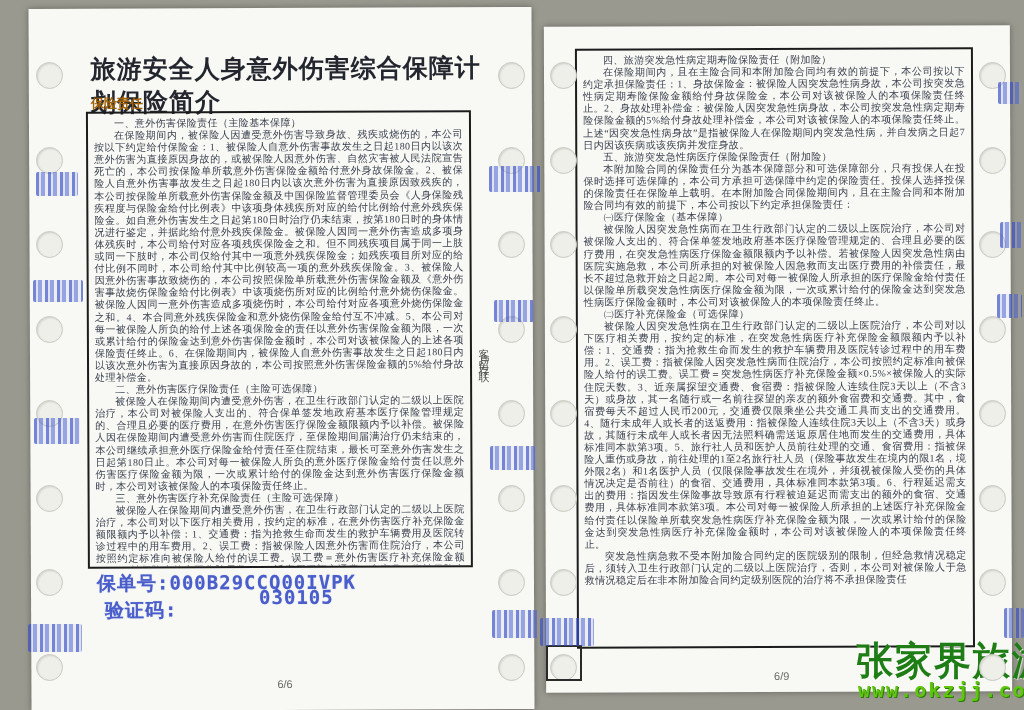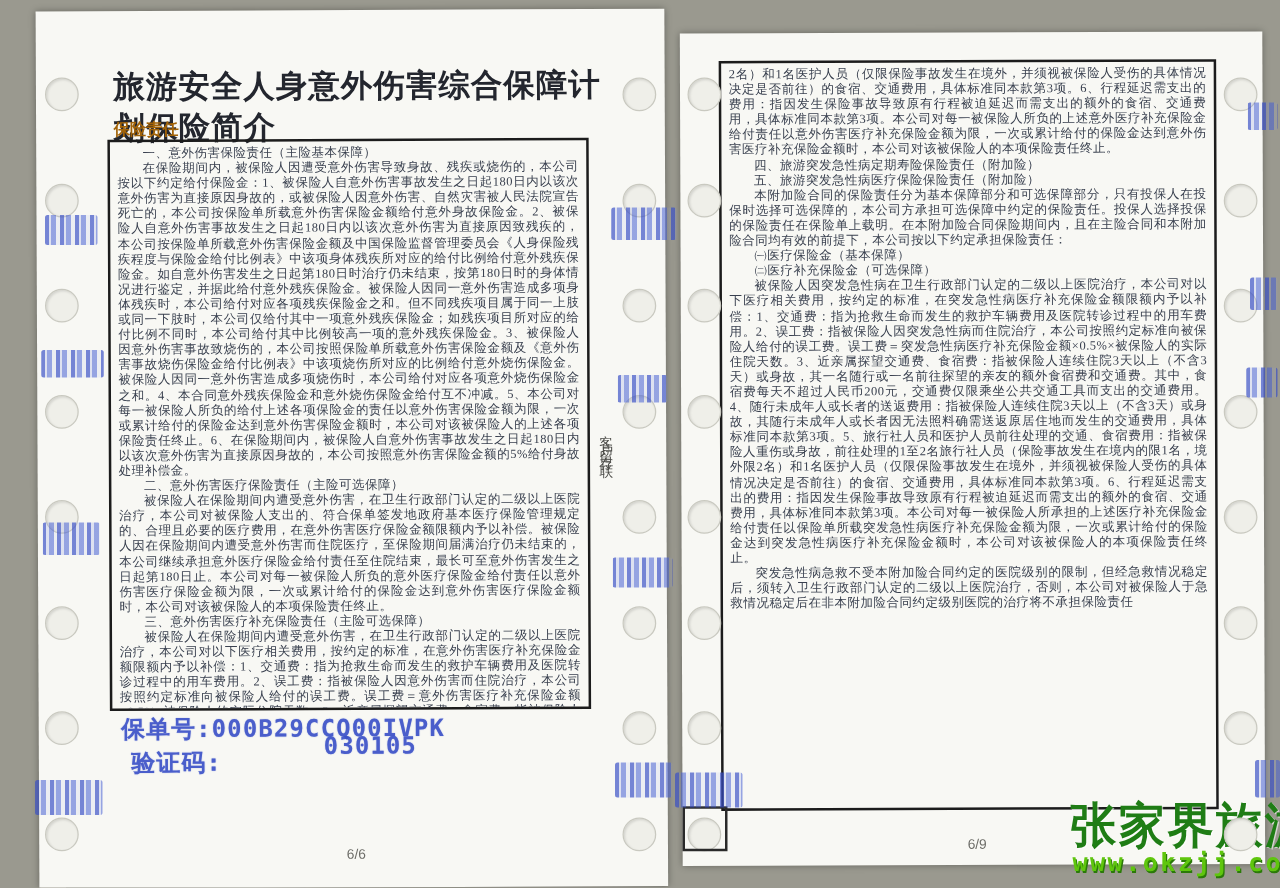--- a/index.html
+++ b/index.html
@@ -81,25 +81,26 @@
     <div class="stamp-line" id="policy-line">保单号:000B29CCQ00IVPK</div>
     <div class="stamp-line" id="verify-label">验证码:</div>
     <div class="stamp-line" id="verify-value">030105</div>
 
     <div class="page-number" id="left-pageno">6/6</div>
     <div class="side-label">客户留存联</div>
   </div>
 
   <div class="page" id="right-page">
     <div class="text-box" id="right-box">
-      <p class="para noindent">2名）和1名医护人员（仅限保险事故发生在境外，并须视被保险人受伤的具体情况决定是否前往）的食宿、交通费用，具体标准同本款第3项。6、行程延迟需支出的费用：指因发生保险事故导致原有行程被迫延迟而需支出的额外的食宿、交通费用，具体标准同本款第3项。本公司对每一被保险人所负的上述意外医疗补充保险金给付责任以意外伤害医疗补充保险金额为限，一次或累计给付的保险金达到意外伤害医疗补充保险金额时，本公司对该被保险人的本项保险责任终止。</p>
       <p class="sec-head">四、旅游突发急性病定期寿险保险责任（附加险）</p>
+      <p class="para">在保险期间内，且在主险合同和本附加险合同均有效的前提下，本公司按以下约定承担保险责任：1、身故保险金：被保险人因突发急性病身故，本公司按突发急性病定期寿险保险金额给付身故保险金，本公司对该被保险人的本项保险责任终止。2、身故处理补偿金：被保险人因突发急性病身故，本公司按突发急性病定期寿险保险金额的5%给付身故处理补偿金，本公司对该被保险人的本项保险责任终止。上述“因突发急性病身故”是指被保险人在保险期间内突发急性病，并自发病之日起7日内因该疾病或该疾病并发症身故。</p>
       <p class="sec-head">五、旅游突发急性病医疗保险保险责任（附加险）</p>
       <p class="para">本附加险合同的保险责任分为基本保障部分和可选保障部分，只有投保人在投保时选择可选保障的，本公司方承担可选保障中约定的保险责任。投保人选择投保的保险责任在保险单上载明。在本附加险合同保险期间内，且在主险合同和本附加险合同均有效的前提下，本公司按以下约定承担保险责任：</p>
       <p class="sec-head">㈠医疗保险金（基本保障）</p>
+      <p class="para">被保险人因突发急性病而在卫生行政部门认定的二级以上医院治疗，本公司对被保险人支出的、符合保单签发地政府基本医疗保险管理规定的、合理且必要的医疗费用，在突发急性病医疗保险金额限额内予以补偿。若被保险人因突发急性病由医院实施急救，本公司所承担的对被保险人因急救而支出医疗费用的补偿责任，最长不超过急救开始之日起2周。本公司对每一被保险人所承担的医疗保险金给付责任以保险单所载突发急性病医疗保险金额为限，一次或累计给付的保险金达到突发急性病医疗保险金额时，本公司对该被保险人的本项保险责任终止。</p>
       <p class="sec-head">㈡医疗补充保险金（可选保障）</p>
       <p class="para">被保险人因突发急性病在卫生行政部门认定的二级以上医院治疗，本公司对以下医疗相关费用，按约定的标准，在突发急性病医疗补充保险金额限额内予以补偿：1、交通费：指为抢救生命而发生的救护车辆费用及医院转诊过程中的用车费用。2、误工费：指被保险人因突发急性病而住院治疗，本公司按照约定标准向被保险人给付的误工费。误工费＝突发急性病医疗补充保险金额×0.5%×被保险人的实际住院天数。3、近亲属探望交通费、食宿费：指被保险人连续住院3天以上（不含3天）或身故，其一名随行或一名前往探望的亲友的额外食宿费和交通费。其中，食宿费每天不超过人民币200元，交通费仅限乘坐公共交通工具而支出的交通费用。4、随行未成年人或长者的送返费用：指被保险人连续住院3天以上（不含3天）或身故，其随行未成年人或长者因无法照料确需送返原居住地而发生的交通费用，具体标准同本款第3项。5、旅行社人员和医护人员前往处理的交通、食宿费用：指被保险人重伤或身故，前往处理的1至2名旅行社人员（保险事故发生在境内的限1名，境外限2名）和1名医护人员（仅限保险事故发生在境外，并须视被保险人受伤的具体情况决定是否前往）的食宿、交通费用，具体标准同本款第3项。6、行程延迟需支出的费用：指因发生保险事故导致原有行程被迫延迟而需支出的额外的食宿、交通费用，具体标准同本款第3项。本公司对每一被保险人所承担的上述医疗补充保险金给付责任以保险单所载突发急性病医疗补充保险金额为限，一次或累计给付的保险金达到突发急性病医疗补充保险金额时，本公司对该被保险人的本项保险责任终止。</p>
       <p class="para">突发急性病急救不受本附加险合同约定的医院级别的限制，但经急救情况稳定后，须转入卫生行政部门认定的二级以上医院治疗，否则，本公司对被保险人于急救情况稳定后在非本附加险合同约定级别医院的治疗将不承担保险责任</p>
 
     </div>
     <div class="page-number" id="right-pageno">6/9</div>
   </div>
 
   <div class="watermark" id="wm-name">张家界旅游网</div>
   <div class="watermark" id="wm-url">www.okzjj.com</div>

